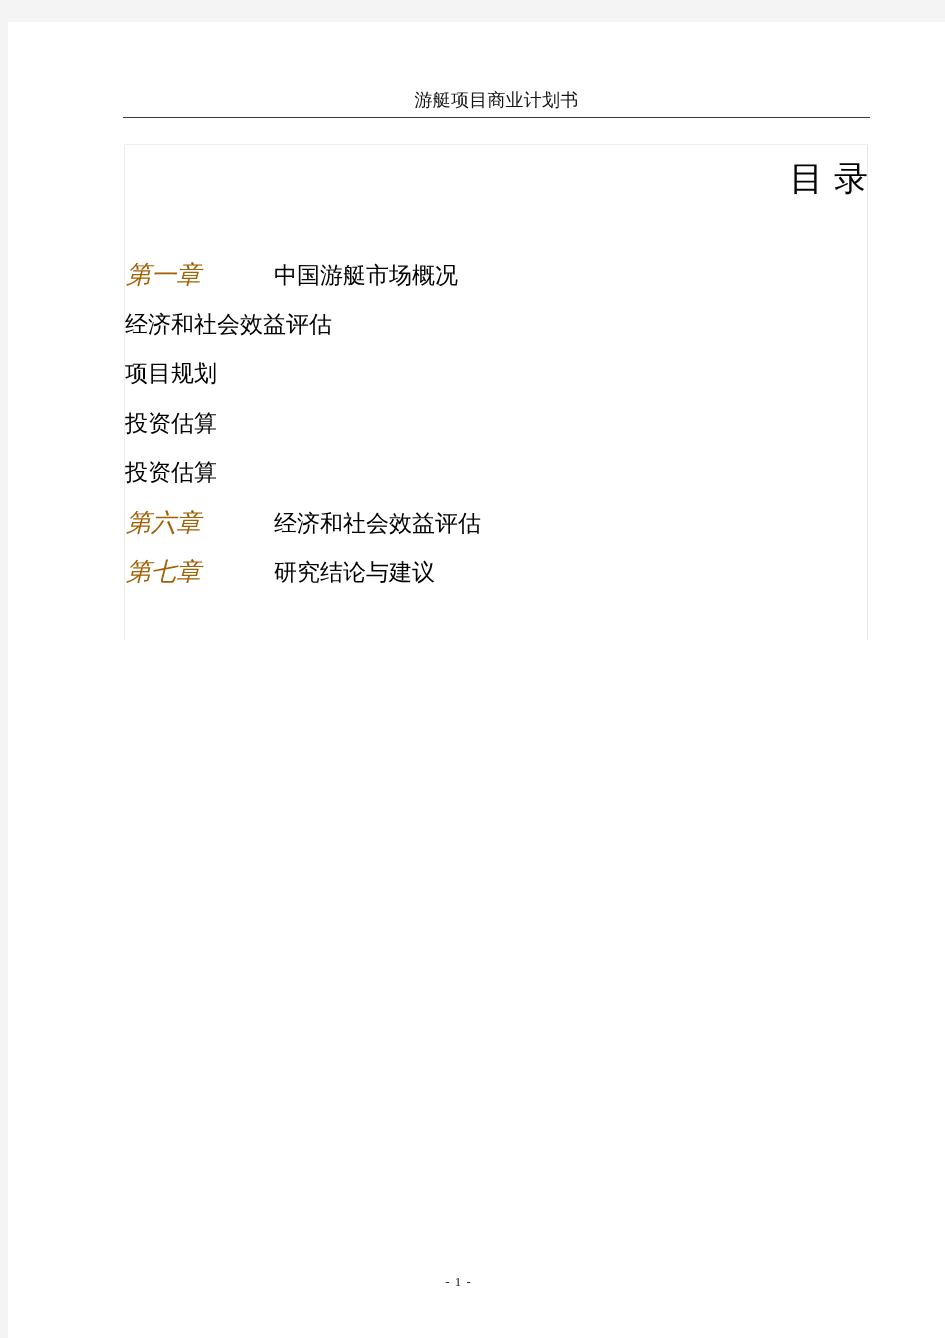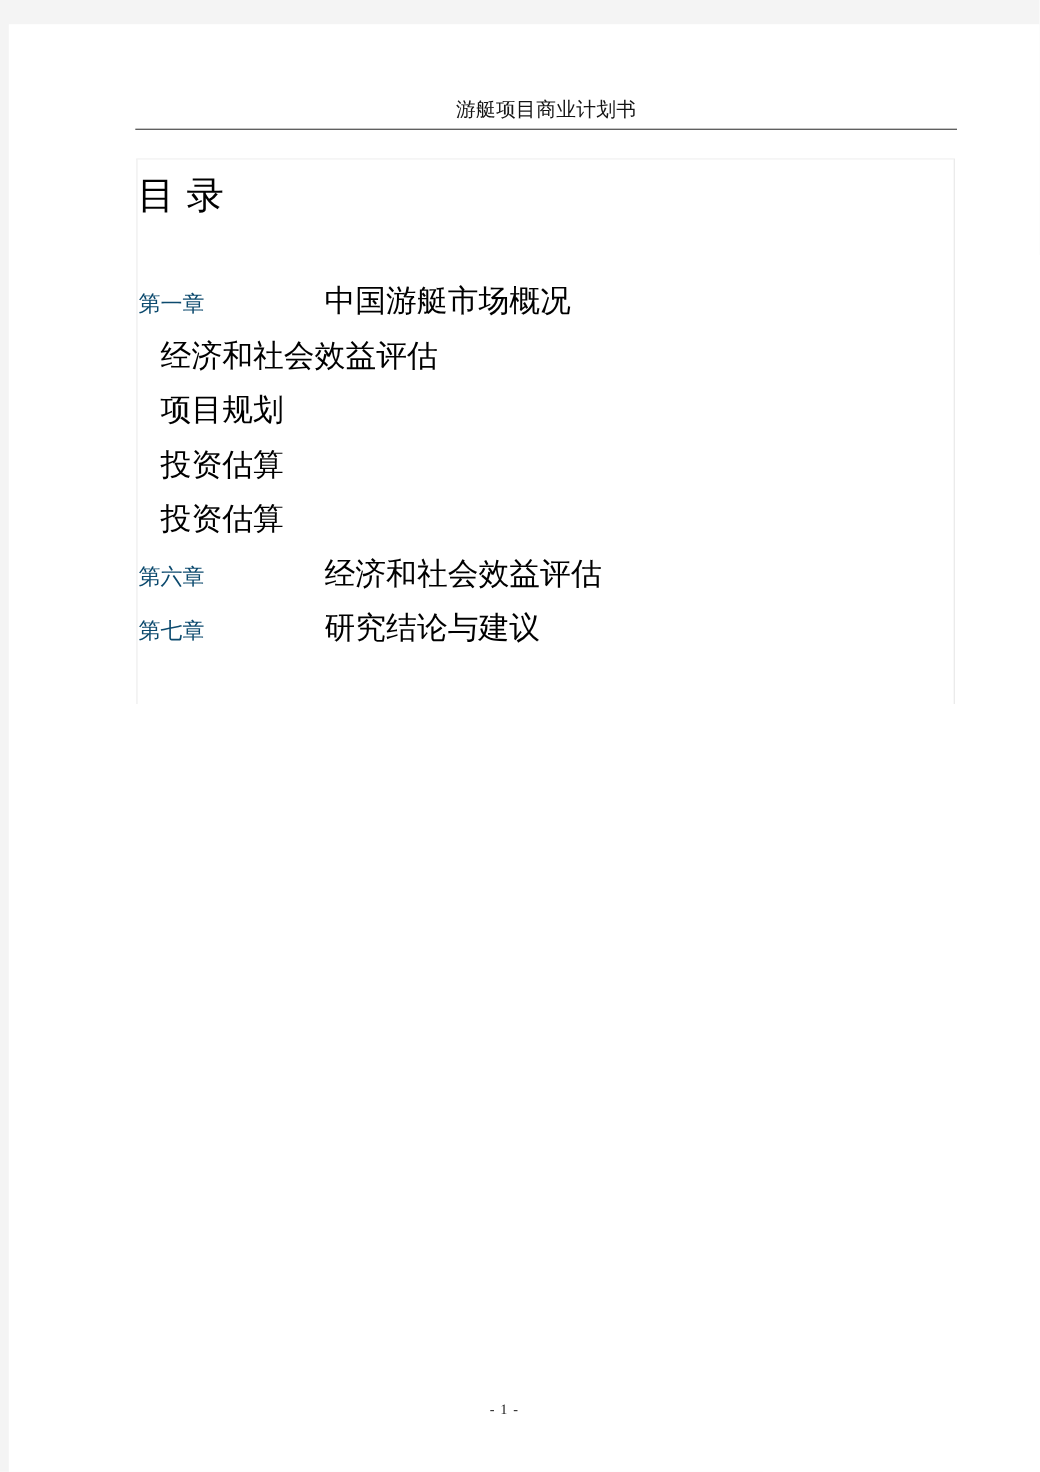--- a/index.html
+++ b/index.html
@@ -72,21 +72,21 @@
     border-top: 1px solid #efefef;
     border-right: 1px solid #e6e6e6;
     box-sizing: border-box;
   }
 
   .toc-title {
     position: absolute;
     left: 0;
     top: 12px;
     width: 744px;
-    text-align: left;
+    text-align: right;
     font-family: "Liberation Serif", "DejaVu Serif", serif;
     font-size: 34px;
     line-height: 44px;
     font-weight: normal;
     color: #000000;
     letter-spacing: 1px;
   }
 
   .toc-list {
     position: absolute;
@@ -98,31 +98,31 @@
     display: flex;
     align-items: baseline;
     height: 49.5px;
     line-height: 49.5px;
   }
   .toc-chapter {
     width: 148px;
     flex: 0 0 148px;
     padding-left: 1px;
     font-family: "Liberation Serif", "DejaVu Serif", serif;
-    font-size: 20px;
-    color: #0c4a6e;
+    font-size: 25px;
+    color: #a16207;
     white-space: nowrap;
+    font-style: italic;
   }
   .toc-entry {
     flex: 1 1 auto;
     font-family: "Liberation Serif", "DejaVu Serif", serif;
-    font-size: 28px;
+    font-size: 23px;
     color: #000000;
     white-space: nowrap;
-    margin-left: 21px;
   }
 
   
   .page-footer {
     position: absolute;
     left: 8px;
     top: 1250px;
     width: 885px;
     text-align: center;
   }

